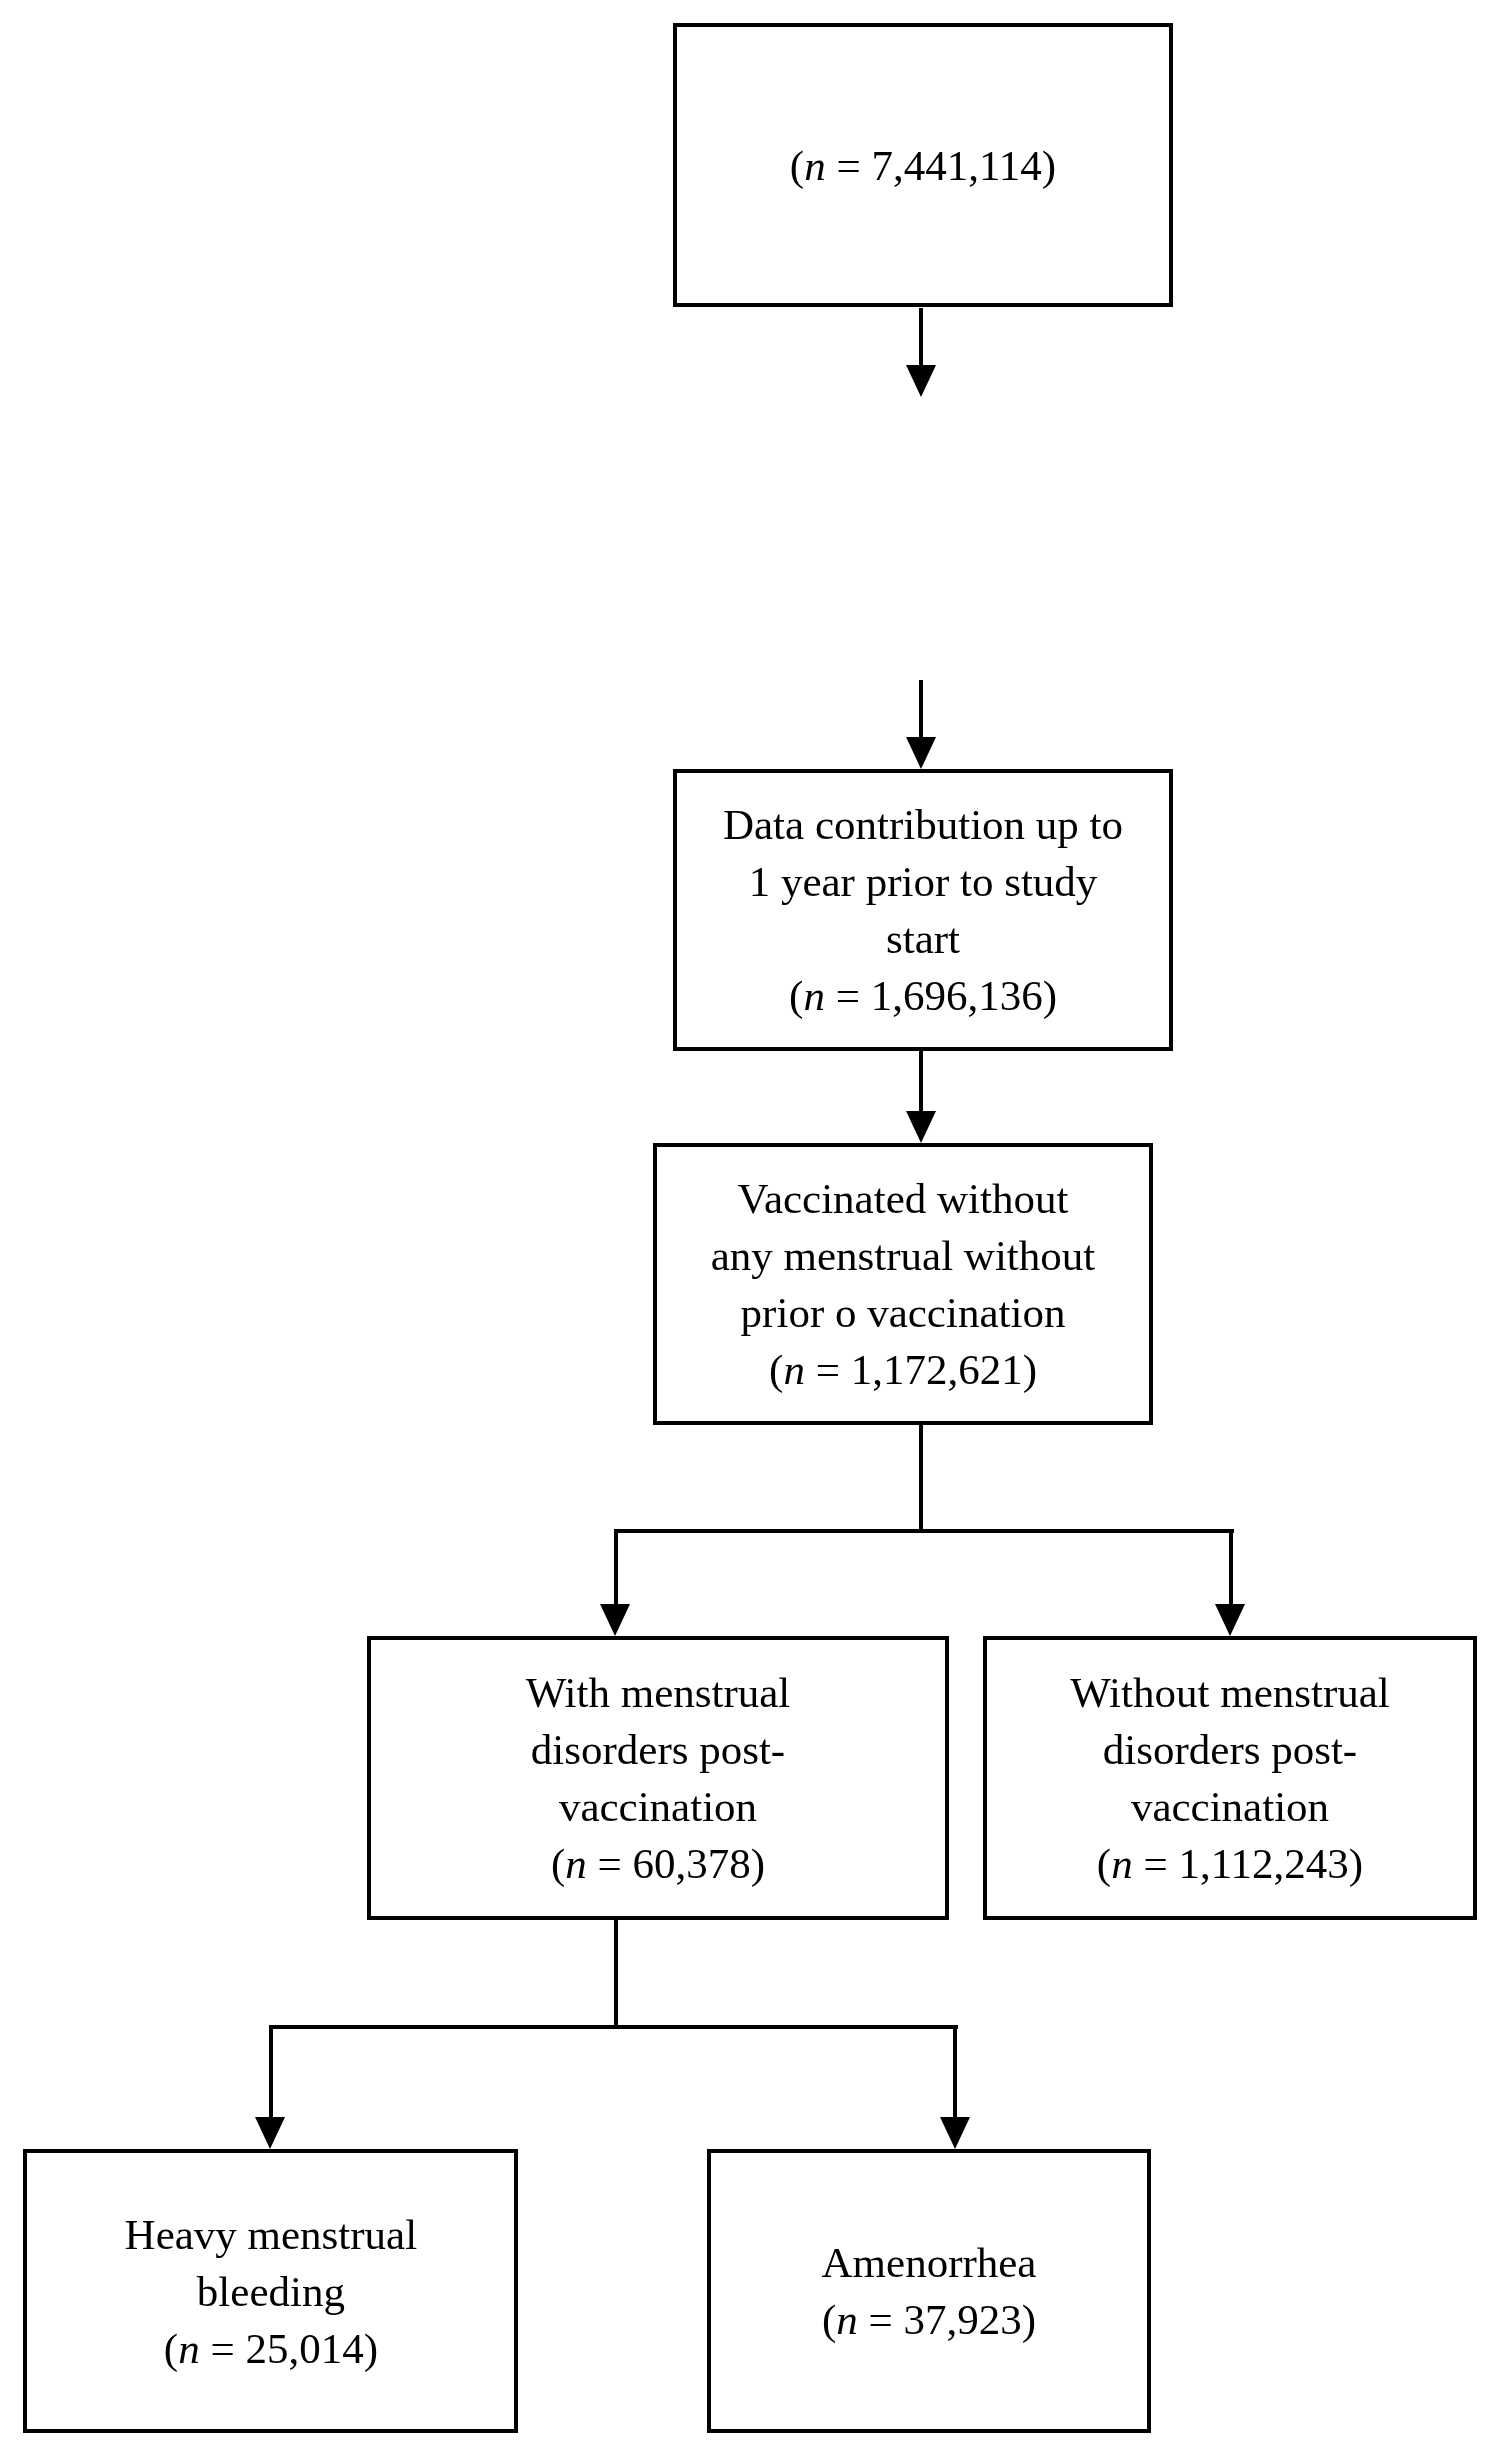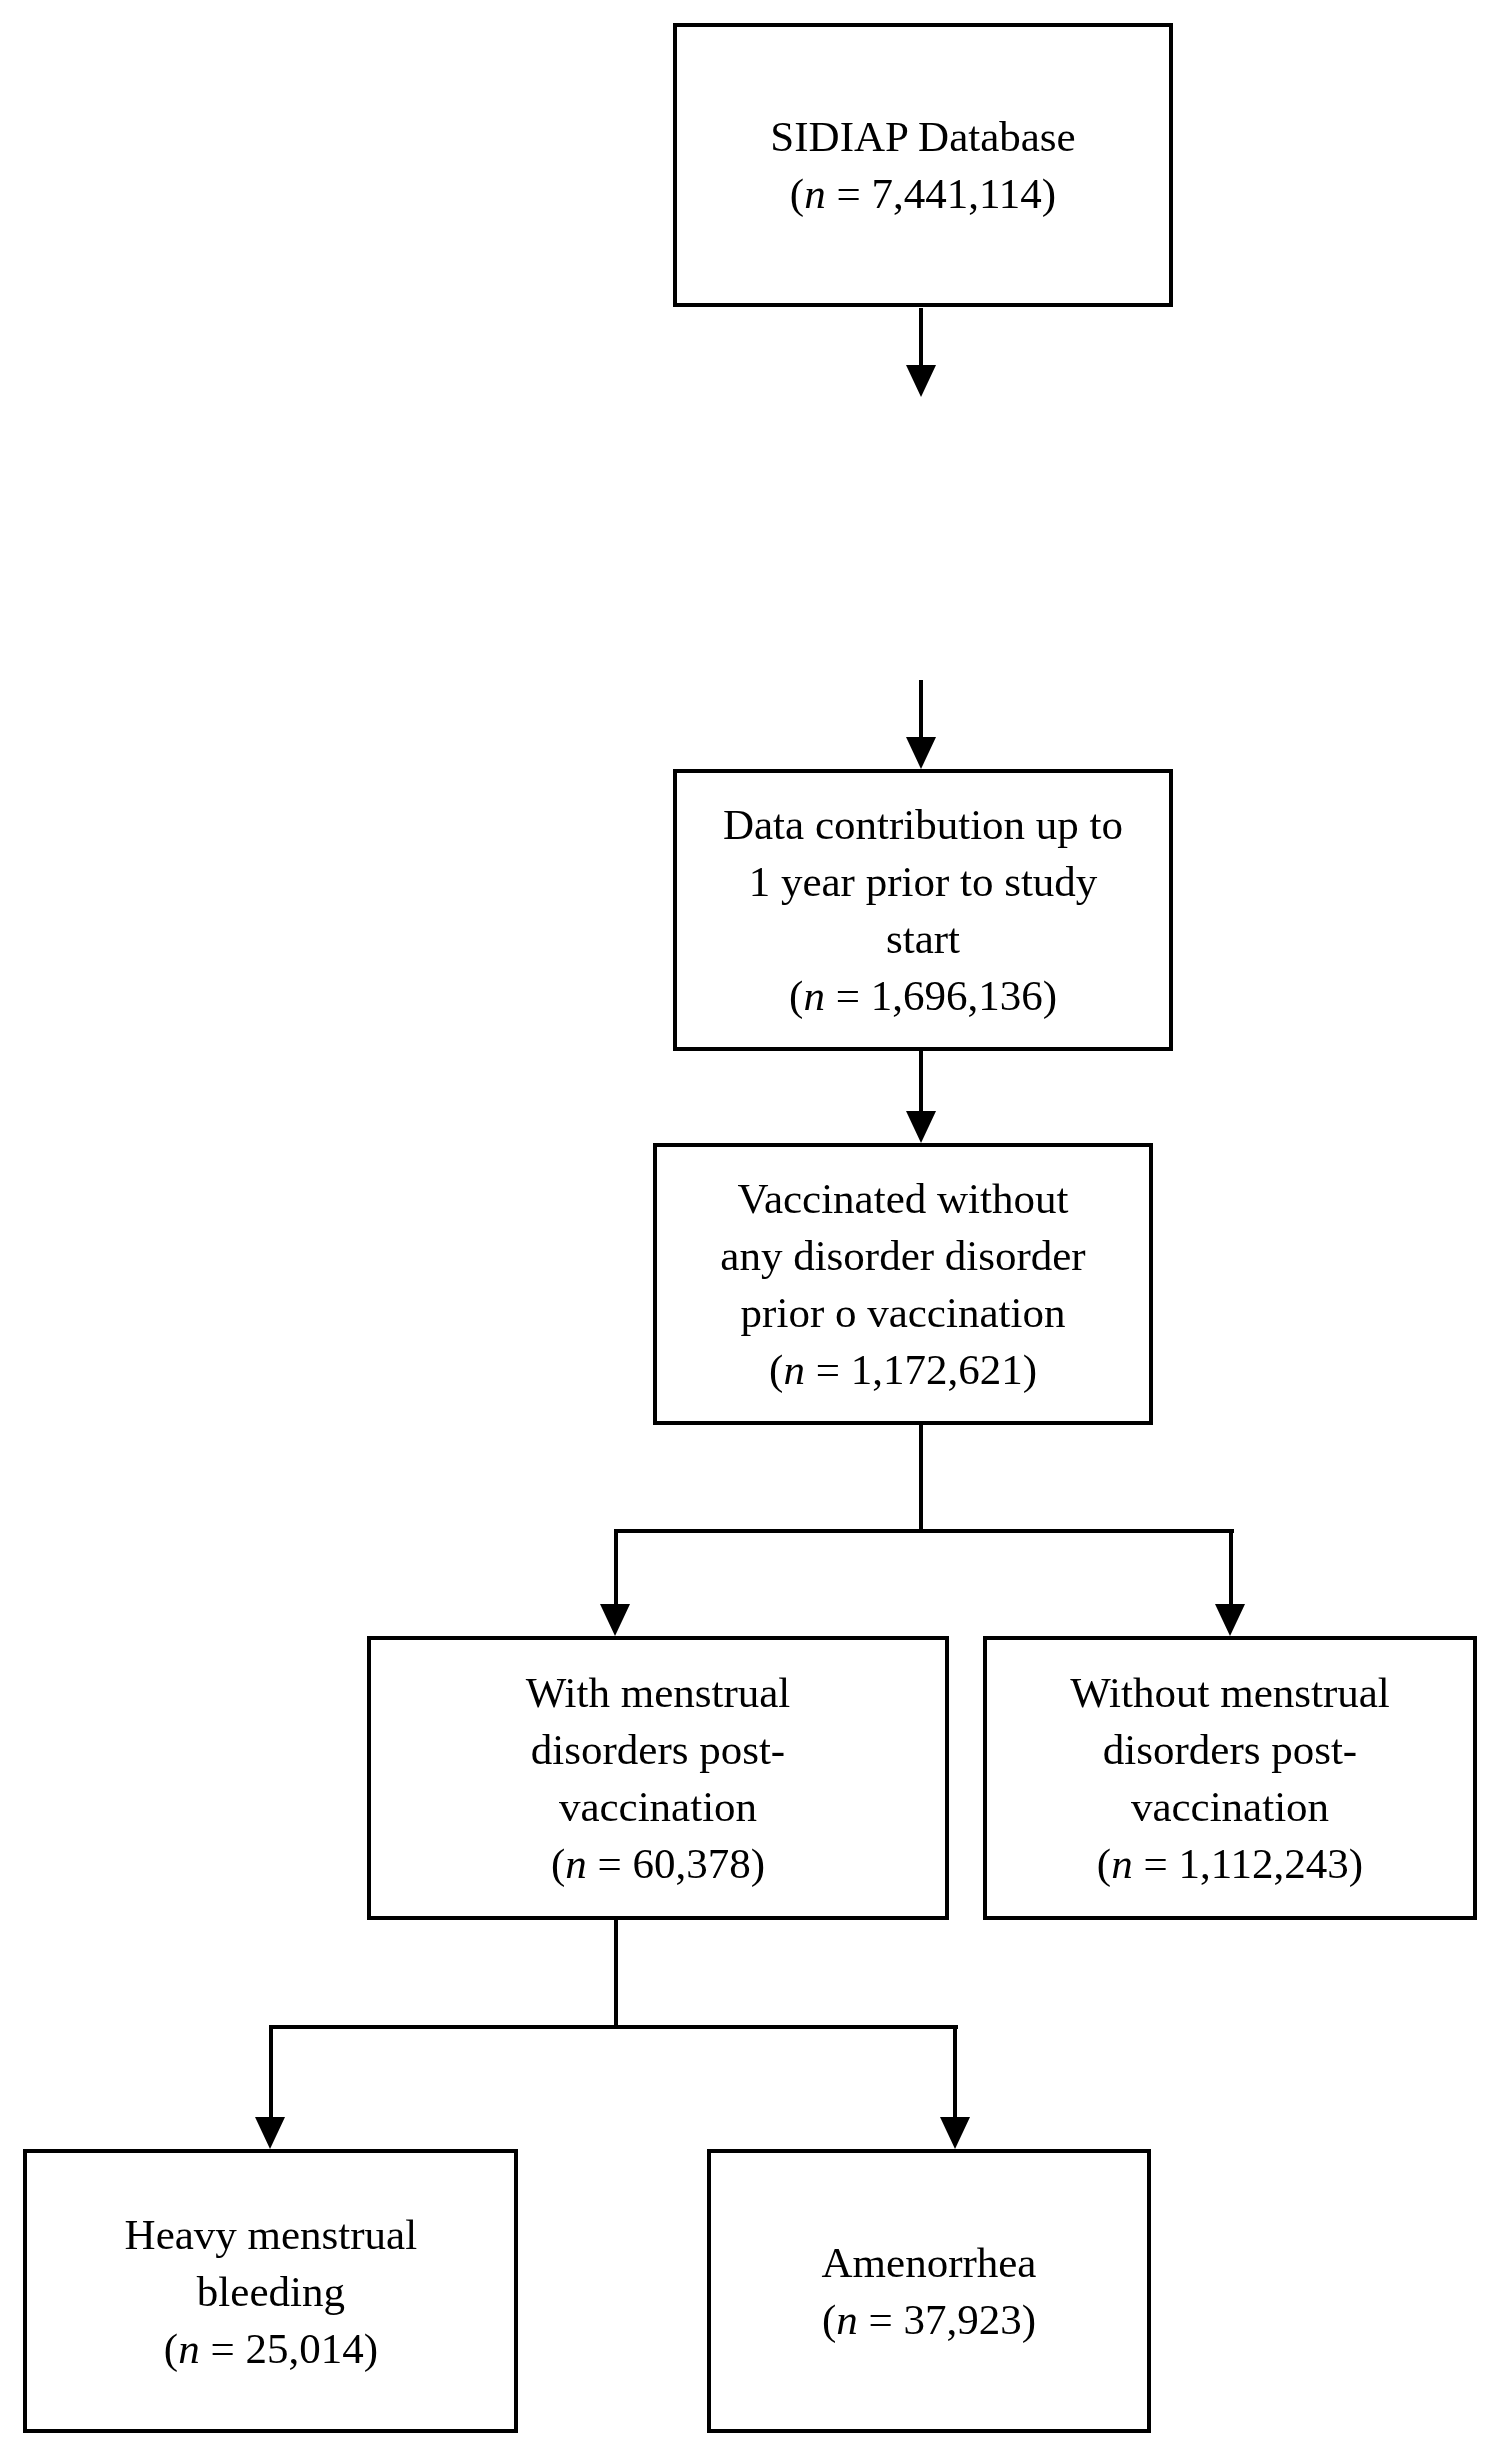--- a/index.html
+++ b/index.html
@@ -44,21 +44,20 @@
   #box-without     {left:983px;top:1636px;width:494px;height:284px;}
   #box-hmb         {left:23.4px;  top:2149px;width:495px;height:284px;}
   #box-amen        {left:707px;top:2149px;width:444px;height:284px;}
 </style>
 </head>
 <body>
 
 <div id="canvas">
 
   <div class="box" id="box-sidiap">
-    <div class="bt">SIDIAP Database</div>
     <div class="bt"><span>(</span><span class="nvar">n</span><span> = 7,441,114)</span></div>
   </div>
 
   <div class="vline" style="left:919px;top:308px;height:58px;"></div>
   <div class="arrow" style="left:906px;top:365px;"></div>
 
 
   <div class="vline" style="left:919px;top:680px;height:58px;"></div>
   <div class="arrow" style="left:906px;top:737px;"></div>
 
@@ -67,21 +66,21 @@
     <div class="bt">1 year prior to study</div>
     <div class="bt">start</div>
     <div class="bt"><span>(</span><span class="nvar">n</span><span> = 1,696,136)</span></div>
   </div>
 
   <div class="vline" style="left:919px;top:1051px;height:63px;"></div>
   <div class="arrow" style="left:906px;top:1111px;"></div>
 
   <div class="box" id="box-vaccinated">
     <div class="bt">Vaccinated without</div>
-    <div class="bt">any disorder disorder</div>
+    <div class="bt">any menstrual without</div>
     <div class="bt">prior o vaccination</div>
     <div class="bt"><span>(</span><span class="nvar">n</span><span> = 1,172,621)</span></div>
   </div>
 
   <div class="vline" style="left:919px;top:1425px;height:108px;"></div>
   <div class="hline" style="left:614px;top:1529px;width:620px;"></div>
   <div class="vline" style="left:614px;top:1529px;height:78px;"></div>
   <div class="arrow" style="left:600px;top:1604px;"></div>
   <div class="vline" style="left:1229px;top:1529px;height:78px;"></div>
   <div class="arrow" style="left:1215px;top:1604px;"></div>

